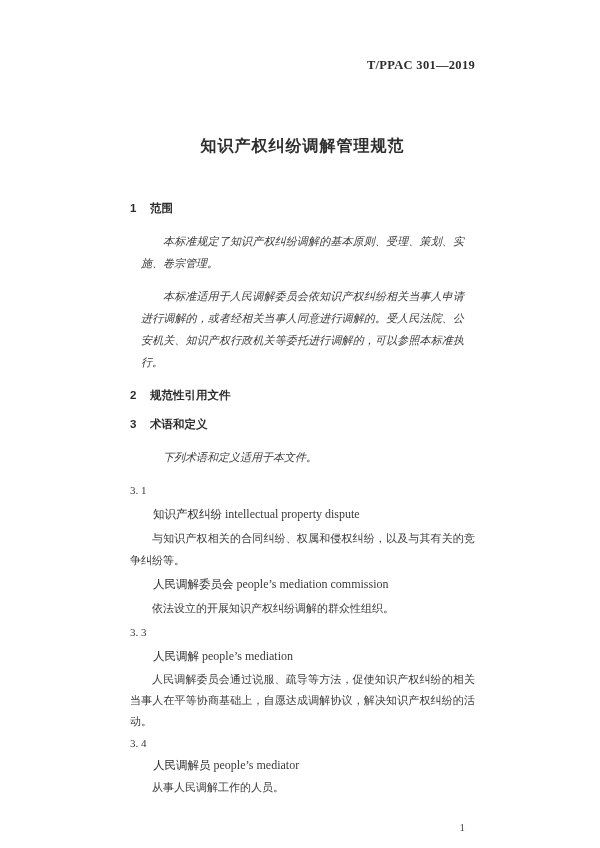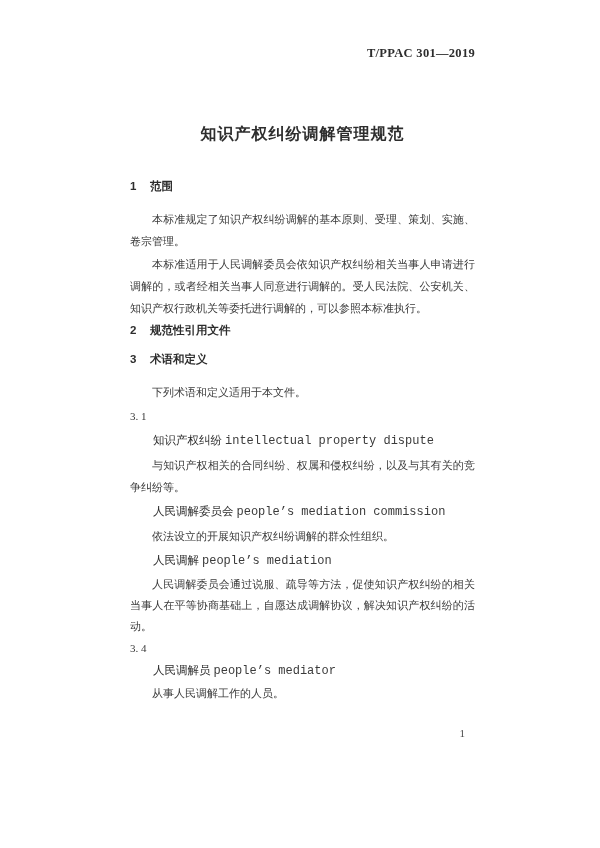--- a/index.html
+++ b/index.html
@@ -3,21 +3,21 @@
 <meta charset="utf-8">
 <style>
   html, body { margin: 0; padding: 0; background: #ffffff; }
   .page {
     position: relative;
     width: 476px;
     height: 848px;
     margin: 0 auto;
     background: #ffffff;
     box-sizing: border-box;
-    padding: 46px 63px 0 68px;
+    padding: 58px 63px 0 68px;
     color: #3a3a3a;
     font-family: "Liberation Serif", "DejaVu Serif", serif;
     overflow: hidden;
   }
   .doc-code {
     text-align: right;
     font-weight: bold;
     font-size: 12.5px;
     line-height: 15px;
     color: #2d2d2d;
@@ -35,29 +35,30 @@
   }
   .h-sec {
     font-family: "Liberation Sans", "DejaVu Sans", sans-serif;
     font-weight: bold;
     font-size: 11.5px;
     line-height: 22px;
     color: #2d2d2d;
     margin-top: 0;
   }
   .h-sec .sec-num { display: inline-block; min-width: 20px; }
-  .h-sec.first { margin-top: 30px; }
+  .h-sec.first { margin-top: 40px; }
   .h-sec.third { margin-top: 7px; }
   .para {
-    margin: 0;
+    margin: 11px;
     font-size: 11px;
     line-height: 22px;
     text-indent: 2em;
     text-align: justify;
     color: #3a3a3a;
+    font-style: italic;
   }
   .para-lead { margin-top: 11px; }
   .para-follow { margin-top: 1px; }
   .term-num {
     font-size: 11px;
     line-height: 22px;
     margin-top: 2px;
     color: #3a3a3a;
   }
   .term-name {
@@ -65,21 +66,21 @@
     line-height: 22px;
     margin-top: 2px;
     text-indent: 2em;
   }
   .term-zh {
     font-weight: normal;
     color: #2d2d2d;
     font-family: "Liberation Sans", "DejaVu Sans", sans-serif;
   }
   .term-en {
-    font-family: Liberation Mono, monospace;
+    font-family: Liberation Serif, serif;
     font-size: 12px;
     color: #3a3a3a;
     margin-left: 3px;
   }
   .term-def {
     margin: 2px 0 0 0;
     font-size: 11px;
     line-height: 22px;
     text-indent: 2em;
     text-align: justify;
@@ -137,20 +138,21 @@
   <div class="term-name">
     <span class="term-zh">知识产权纠纷</span><span class="term-en">intellectual property dispute</span>
   </div>
   <p class="term-def">与知识产权相关的合同纠纷、权属和侵权纠纷，以及与其有关的竞争纠纷等。</p>
 
   <div class="term-name">
     <span class="term-zh">人民调解委员会</span><span class="term-en">people’s mediation commission</span>
   </div>
   <p class="term-def">依法设立的开展知识产权纠纷调解的群众性组织。</p>
 
+  <div class="term-num">3. 3</div>
   <div class="term-name">
     <span class="term-zh">人民调解</span><span class="term-en">people’s mediation</span>
   </div>
   <p class="term-def two-line">人民调解委员会通过说服、疏导等方法，促使知识产权纠纷的相关当事人在平等协商基础上，自愿达成调解协议，解决知识产权纠纷的活动。</p>
 
   <div class="term-num mt0">3. 4</div>
   <div class="term-name mt0">
     <span class="term-zh">人民调解员</span><span class="term-en">people’s mediator</span>
   </div>
   <p class="term-def mt0">从事人民调解工作的人员。</p>

